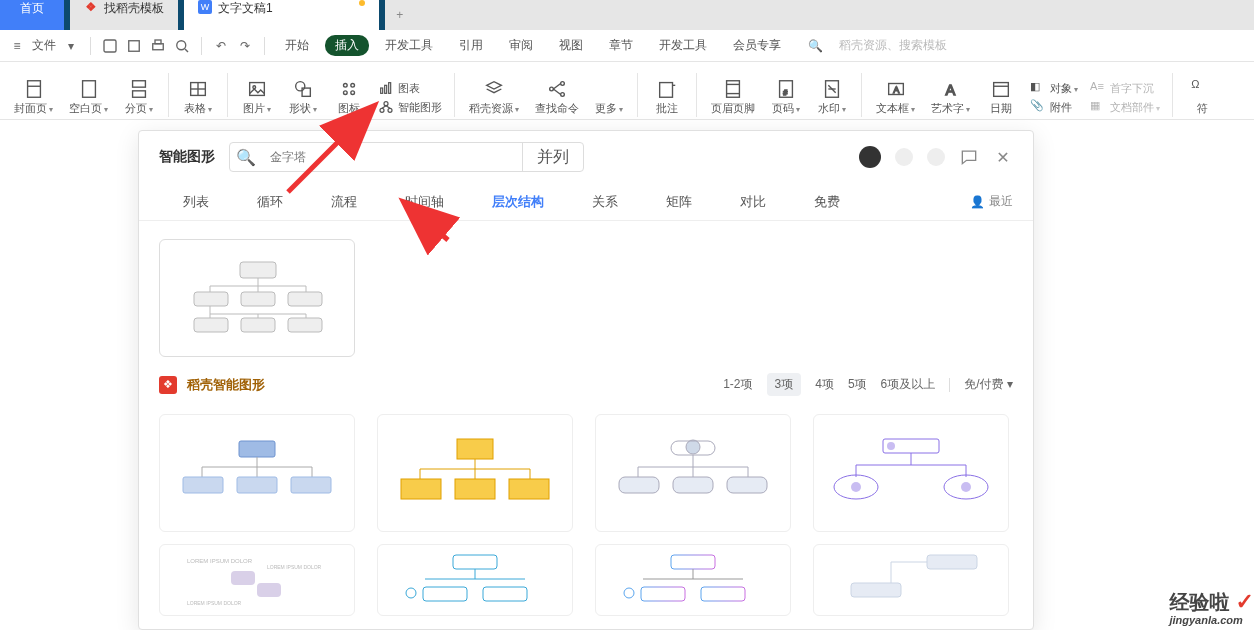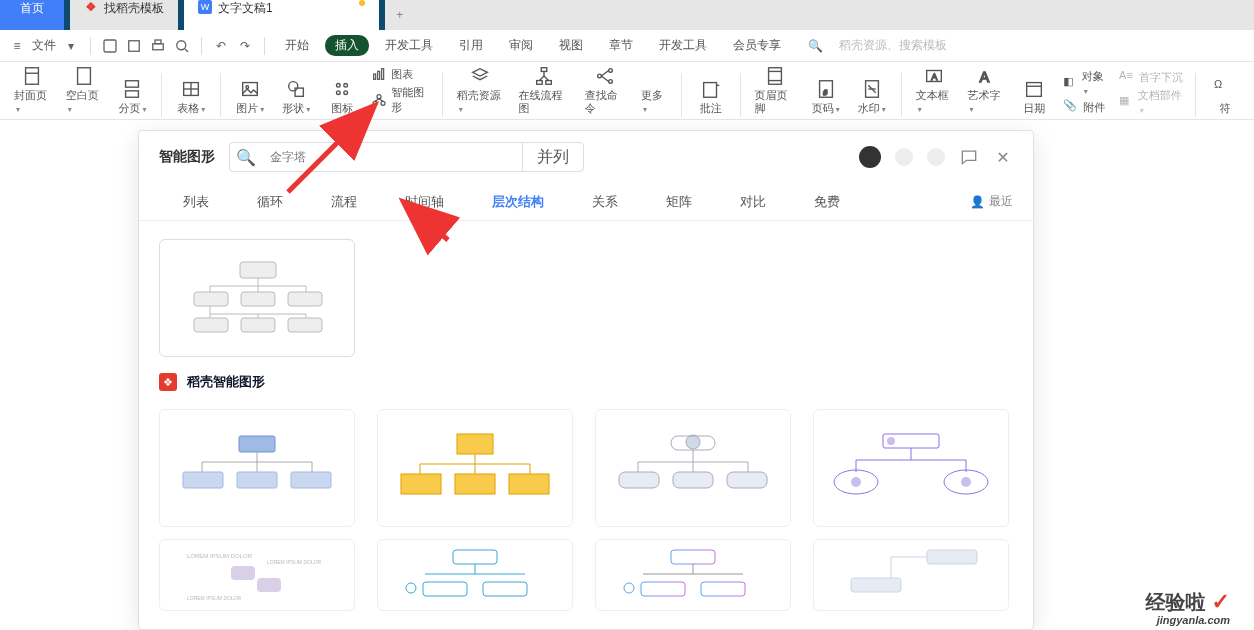--- a/index.html
+++ b/index.html
@@ -55,31 +55,31 @@
   .p-tabs .pt.active{ color:#417ff9; font-weight:600;}
   .p-tabs .recent{ margin-left:auto; display:flex; align-items:center; gap:4px; color:#888; font-size:12px;}
 
   .preview-row{ padding:18px 20px 10px 20px;}
   .preview-box{ width:196px; height:118px; border:1px solid #ddd; border-radius:6px; display:flex; align-items:center; justify-content:center;}
   .org-svg rect{fill:#eee;stroke:#bbb;stroke-width:1;}
   .org-svg line{stroke:#bbb;stroke-width:1;}
 
   .section-row{display:flex; align-items:center; padding:6px 20px; gap:10px;}
   .brand-ic{width:18px;height:18px;background:#e33b2e;border-radius:3px;color:#fff;display:flex;align-items:center;justify-content:center;font-size:11px;}
-  .section-title{font-size:13px; font-weight:600; color:#0f172a;}
+  .section-title{font-size:13px; font-weight:600; color:#a16207;}
   .filters{margin-left:auto; display:flex; align-items:center; gap:14px; font-size:12px; color:#666;}
   .filters .f.active{ background:#eef0f3; padding:3px 8px; border-radius:4px;}
   .filters .vdiv{width:1px;height:14px;background:#ddd;}
 
   .cards{ display:flex; gap:22px; padding:12px 20px;}
   .card{ width:196px; height:118px; border:1px solid #eee; border-radius:6px; display:flex; align-items:center; justify-content:center;}
   .cards2{ display:flex; gap:22px; padding:0 20px 0 20px;}
   .card2{ width:196px; height:72px; border:1px solid #eee; border-radius:6px; display:flex; align-items:center; justify-content:center; overflow:hidden;}
 
-  .watermark{ position:absolute; right:24px; bottom:4px; text-align:right; font-size:11px; color:#444; line-height:1.1; z-index:60;}
+  .watermark{ position:absolute; right:0; bottom:4px; text-align:left; font-size:11px; color:#444; line-height:1.1; z-index:60;}
   .watermark .big{font-size:20px; font-weight:700;}
   .watermark .chk{color:#e33b2e; font-size:22px; font-weight:bold;}
 </style>
 </head>
 <body>
 
 <div class="tabs-bar">
   <div class="tab home">
       <span>首页</span>
     </div>
@@ -216,31 +216,20 @@
         <span>智能图形</span>
       </div>
   </div>
   <div class="r-div"></div>
   <div class="r-item big">
       <span class="r-ic"><svg viewBox="0 0 24 24" fill="none" stroke="currentColor" stroke-width="1.5">
           <path d="M4 8l8-4 8 4-8 4z"></path>
           <path d="M4 12l8 4 8-4"></path>
         </svg></span>
       <span class="dd">稻壳资源</span>
-    </div>
-  <div class="r-item big">
-      <span class="r-ic"><svg viewBox="0 0 24 24" fill="none" stroke="currentColor" stroke-width="1.5">
-          <rect x="9" y="3" width="6" height="4"></rect>
-          <rect x="4" y="17" width="6" height="4"></rect>
-          <rect x="14" y="17" width="6" height="4"></rect>
-          <line x1="12" y1="7" x2="12" y2="12"></line>
-          <line x1="7" y1="17" x2="12" y2="12"></line>
-          <line x1="17" y1="17" x2="12" y2="12"></line>
-        </svg></span>
-      <span>在线流程图</span>
     </div>
   <div class="r-item big">
       <span class="r-ic"><svg viewBox="0 0 24 24" fill="none" stroke="currentColor" stroke-width="1.5">
           <circle cx="6" cy="12" r="2"></circle>
           <circle cx="18" cy="6" r="2"></circle>
           <circle cx="18" cy="18" r="2"></circle>
           <line x1="8" y1="12" x2="16" y2="6"></line>
           <line x1="8" y1="12" x2="16" y2="18"></line>
         </svg></span>
       <span>查找命令</span>
@@ -403,20 +392,29 @@
         <rect x="12" y="62" width="34" height="14" rx="3"></rect>
         <rect x="59" y="62" width="34" height="14" rx="3"></rect>
         <rect x="106" y="62" width="34" height="14" rx="3"></rect>
       </svg>
     </div>
   </div>
 
   <div class="section-row">
     <span class="brand-ic">❖</span>
     <span class="section-title">稻壳智能图形</span>
+    <div class="filters">
+      <span class="f">1-2项</span>
+      <span class="f active">3项</span>
+      <span class="f">4项</span>
+      <span class="f">5项</span>
+      <span class="f">6项及以上</span>
+      <span class="vdiv"></span>
+      <span class="f"><span>免/付费</span> <span>▾</span></span>
+    </div>
   </div>
 
   <div class="cards">
     <div class="card">
       <svg width="160" height="80">
         <rect x="62" y="8" width="36" height="16" rx="2" fill="#9fbbe5" stroke="#6e93cf"></rect>
         <line x1="80" y1="24" x2="80" y2="34" stroke="#aaa"></line>
         <line x1="25" y1="34" x2="135" y2="34" stroke="#aaa"></line>
           <line x1="25" y1="34" x2="25" y2="44" stroke="#aaa"></line>
           <line x1="80" y1="34" x2="80" y2="44" stroke="#aaa"></line>

